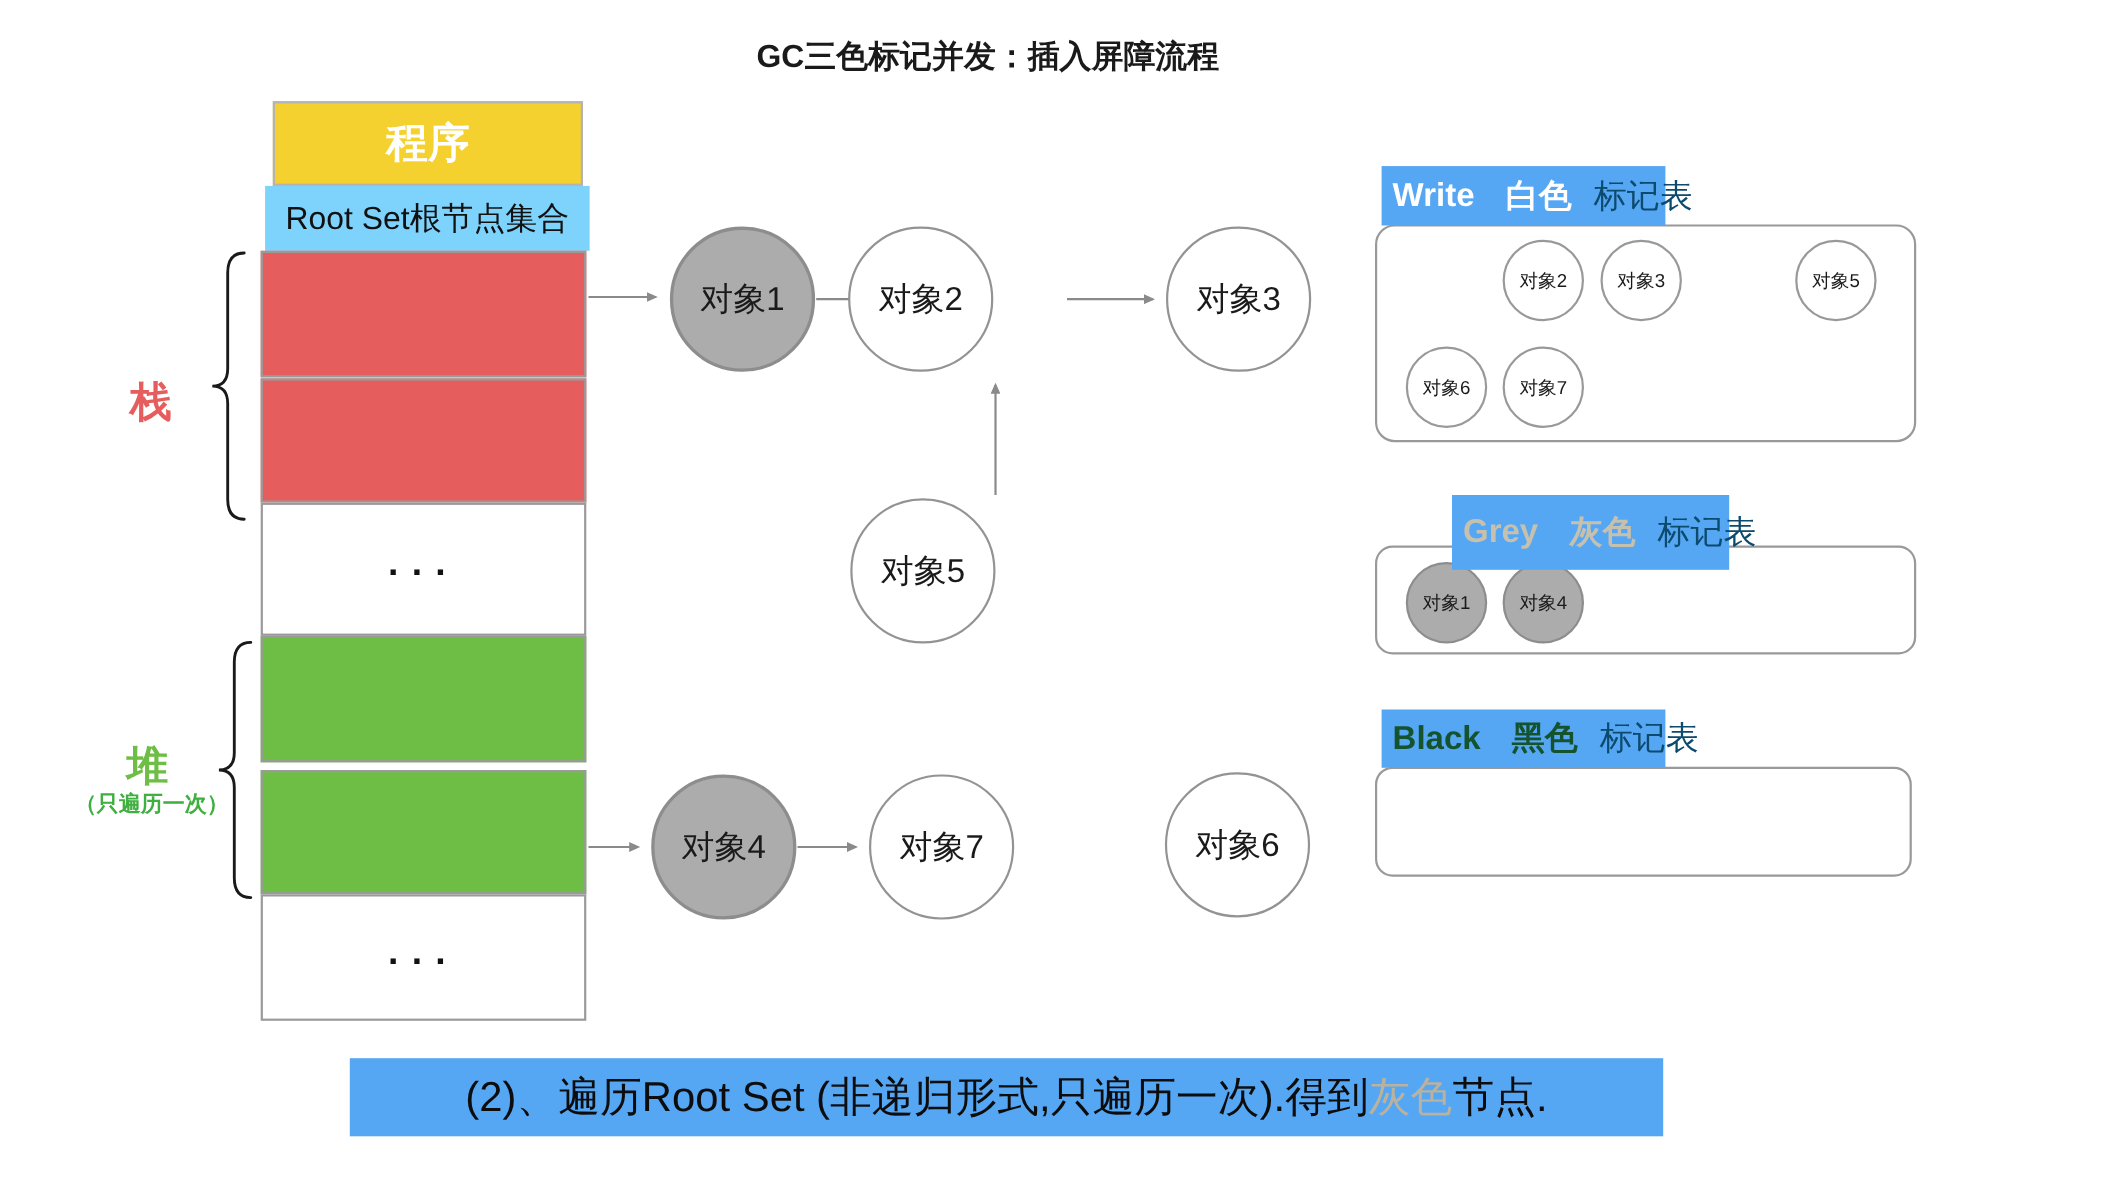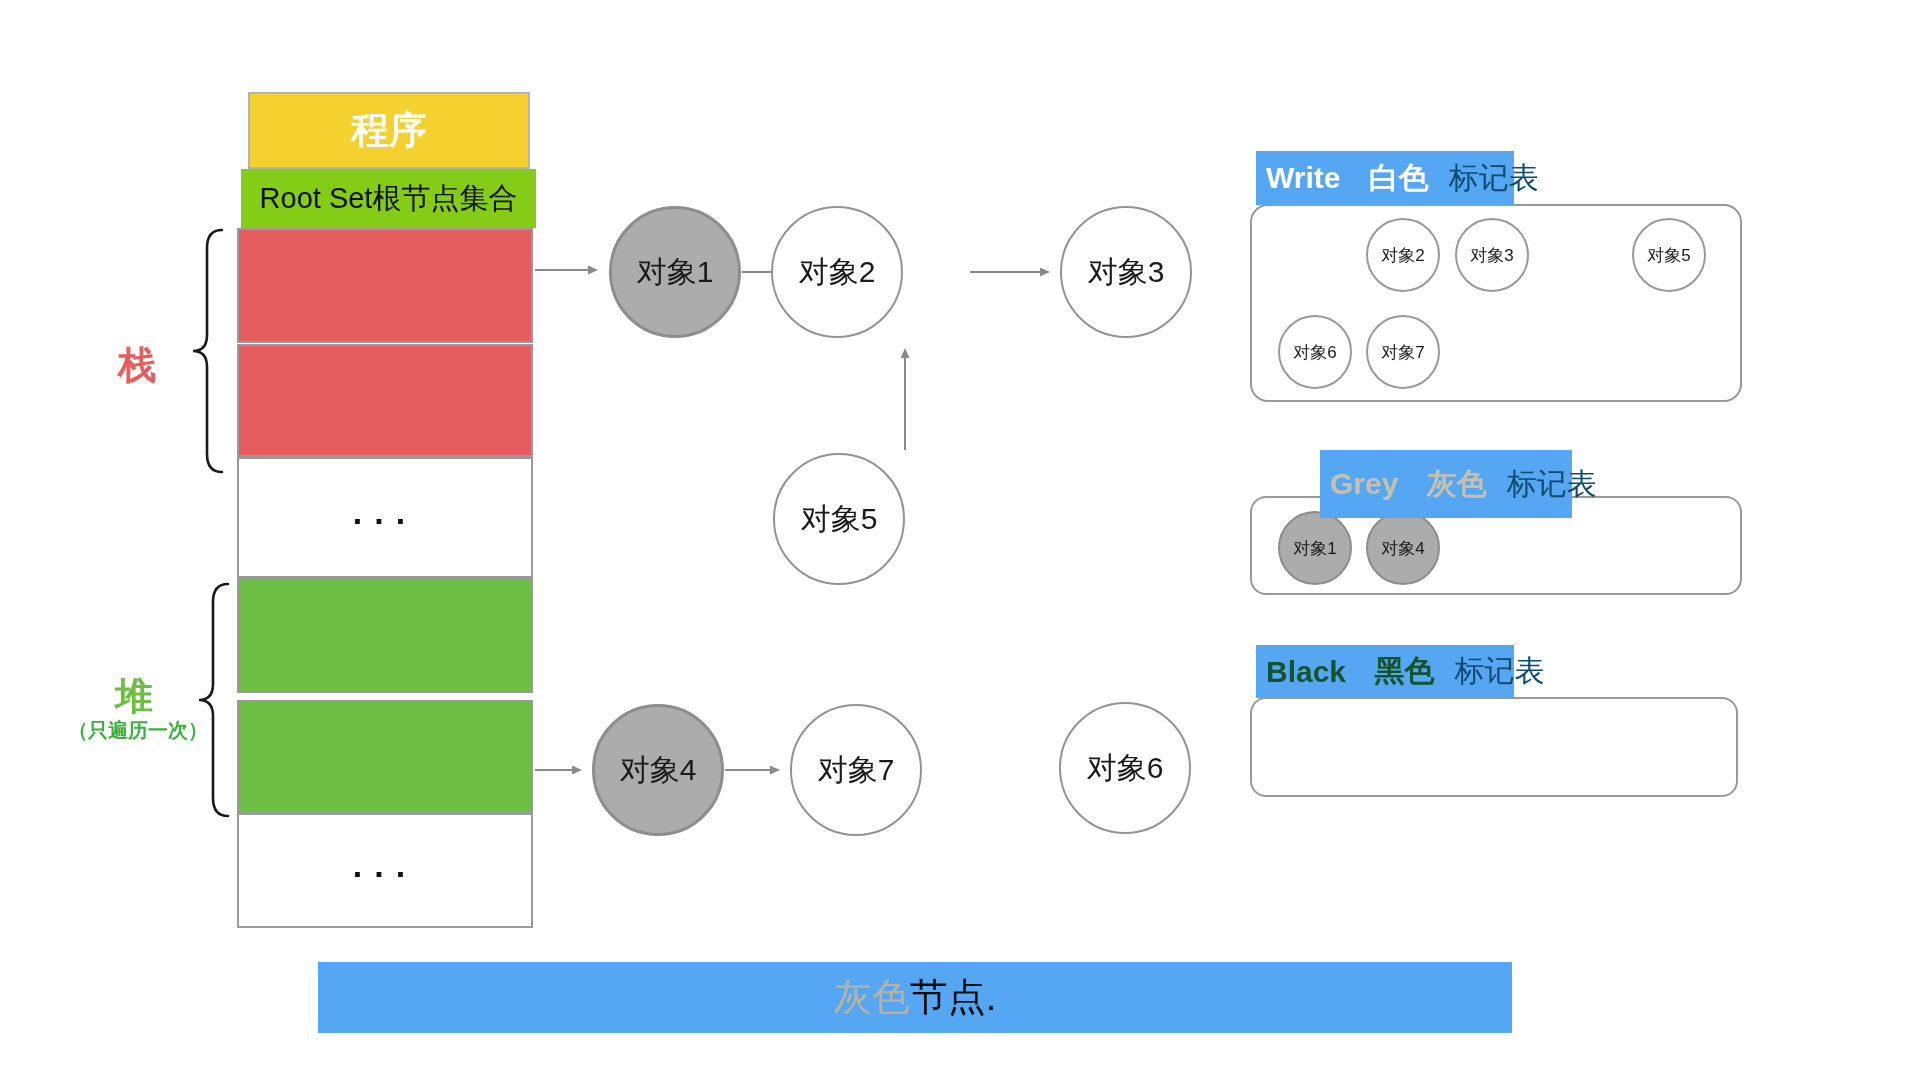--- a/index.html
+++ b/index.html
@@ -7,21 +7,21 @@
     position:relative;width:1920px;height:1080px;background:#ffffff;overflow:hidden;
     font-family:"Liberation Sans","DejaVu Sans",sans-serif;color:#111;
   }
   .abs{position:absolute;}
   
   .page-title{top:32px;left:518px;width:760px;text-align:center;font-size:29px;font-weight:bold;color:#1a1a1a;}
   
   .blk{box-sizing:border-box;border:2px solid #9a9a9a;display:flex;align-items:center;justify-content:center;}
   .blk-program{left:248px;top:92px;width:282px;height:77px;background:#f4d12e;border-color:#b3b3b3;
                color:#ffffff;font-size:38px;font-weight:bold;}
-  .blk-rootset{left:241px;top:169px;width:295px;height:59px;background:#84cc16;border:none;
+  .blk-rootset{left:241px;top:169px;width:295px;height:59px;background:#7dd3fc;border:none;
                color:#111;font-size:29px;}
   .blk-red1{left:237px;top:228px;width:296px;height:115px;background:#e65d5d;}
   .blk-red2{left:237px;top:344px;width:296px;height:113px;background:#e65d5d;}
   .blk-white1{left:237px;top:457px;width:296px;height:121px;background:#fff;}
   .blk-green1{left:237px;top:578px;width:296px;height:115px;background:#6ebe45;}
   .blk-green2{left:237px;top:700px;width:296px;height:113px;background:#6ebe45;}
   .blk-white2{left:237px;top:813px;width:296px;height:115px;background:#fff;}
   .ellipsis-txt{font-size:34px;font-weight:bold;letter-spacing:12px;color:#111;padding-bottom:10px;}
   
   .stack-label{left:118px;top:340px;font-size:38px;font-weight:bold;color:#e65d5d;}
@@ -45,20 +45,21 @@
   .caption{left:318px;top:962px;width:1194px;height:71px;background:#55a6f3;
            display:flex;align-items:center;justify-content:center;font-size:38px;color:#0d0d0d;white-space:pre;}
   .caption .hl{color:#b9b29f;}
   svg.overlay{position:absolute;left:0;top:0;pointer-events:none;}
 </style>
 </head>
 <body>
 
 <div id="canvas">
 
+  <div class="abs page-title">GC三色标记并发：插入屏障流程</div>
 
   <div>
     <div class="abs blk blk-program">程序</div>
     <div class="abs blk blk-rootset">Root Set根节点集合</div>
     <div class="abs blk blk-red1"></div>
     <div class="abs blk blk-red2"></div>
     <div class="abs blk blk-white1">
         <span class="ellipsis-txt">...</span>
       </div>
     <div class="abs blk blk-green1"></div>
@@ -117,16 +118,16 @@
   </div>
   <div class="abs mini grey" style="left:1278px;top:511px;">对象1</div>
   <div class="abs mini grey" style="left:1366px;top:511px;">对象4</div>
 
   <div class="abs tbl" style="left:1250px;top:697px;width:488px;height:100px;border-radius:16px;"></div>
   <div class="abs tbl-label" style="left:1256px;top:645px;width:258px;height:53px;">
     <span class="w-black">Black </span><span class="w-black">黑色</span><span class="w-suffix">标记表</span>
   </div>
 
   <div class="abs caption">
-    <span class="hl">灰色</span><span>节点.</span>
+    <span>(2)、遍历Root Set (非递归形式,只遍历一次).得到</span><span class="hl">灰色</span><span>节点.</span>
   </div>
 
 </div>
 
 </body></html>

